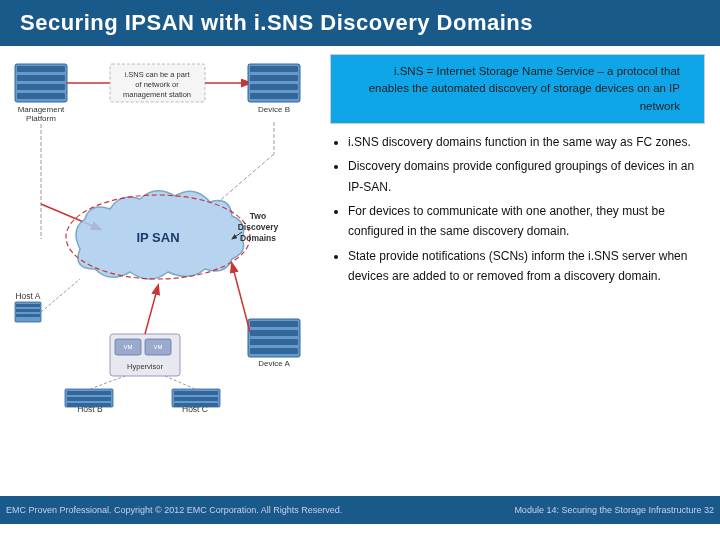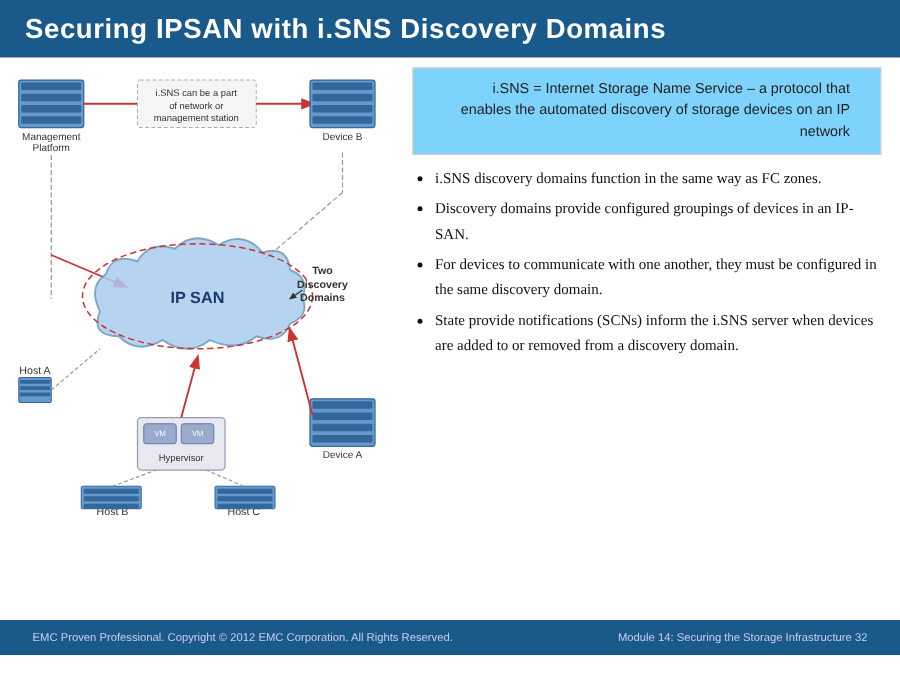--- a/index.html
+++ b/index.html
@@ -47,59 +47,58 @@
     
     .text-area {
       width: 400px;
       height: 100%;
       padding: 8px 15px 5px 10px;
       display: flex;
       flex-direction: column;
     }
 
     .isns-definition {
-      background: #7dd3fc;
+      background: #0ea5e9;
       border: 1px solid #ccc;
       padding: 8px 24px;
       font-size: 11.5px;
       color: #222;
       text-align: right;
       margin-bottom: 8px;
       line-height: 1.5;
     }
 
     .bullet-section {
       flex: 1;
     }
 
     .bullet-section ul {
       list-style: disc;
       padding-left: 18px;
       font-size: 12px;
       color: #111;
       line-height: 1.7;
-      font-family: Liberation Serif, serif;
     }
 
     .bullet-section ul li {
       margin-bottom: 4px;
     }
 
     
     .slide-footer {
       position: absolute;
       bottom: 0;
       left: 0;
       width: 100%;
       height: 28px;
       background: #1a5a8a;
       display: flex;
       align-items: center;
       justify-content: space-between;
-      padding: 0 26px;
+      padding: 0 6px;
       font-size: 9px;
       color: #cce;
       gap: 24px;
     }
 
     
     .diagram-svg {
       width: 310px;
       height: 390px;
     }

